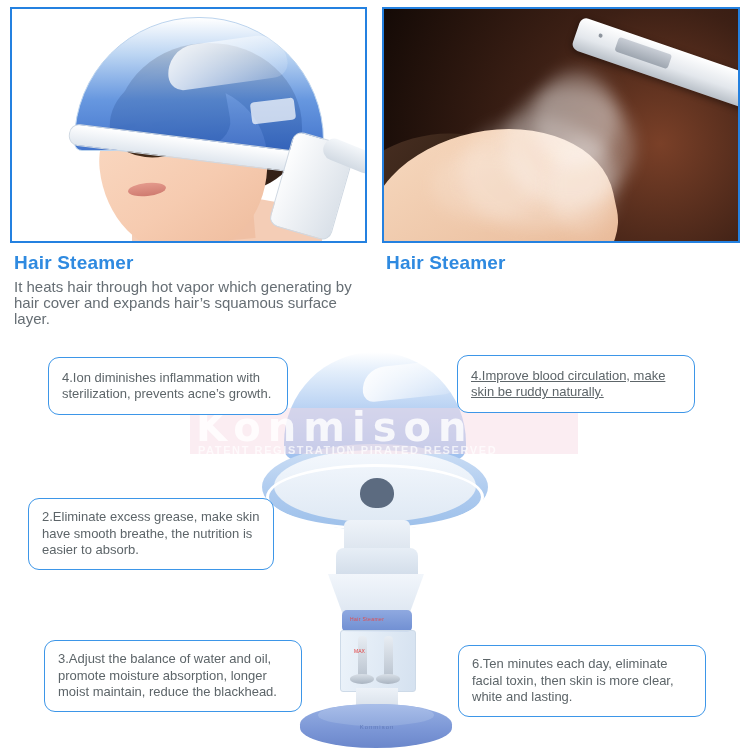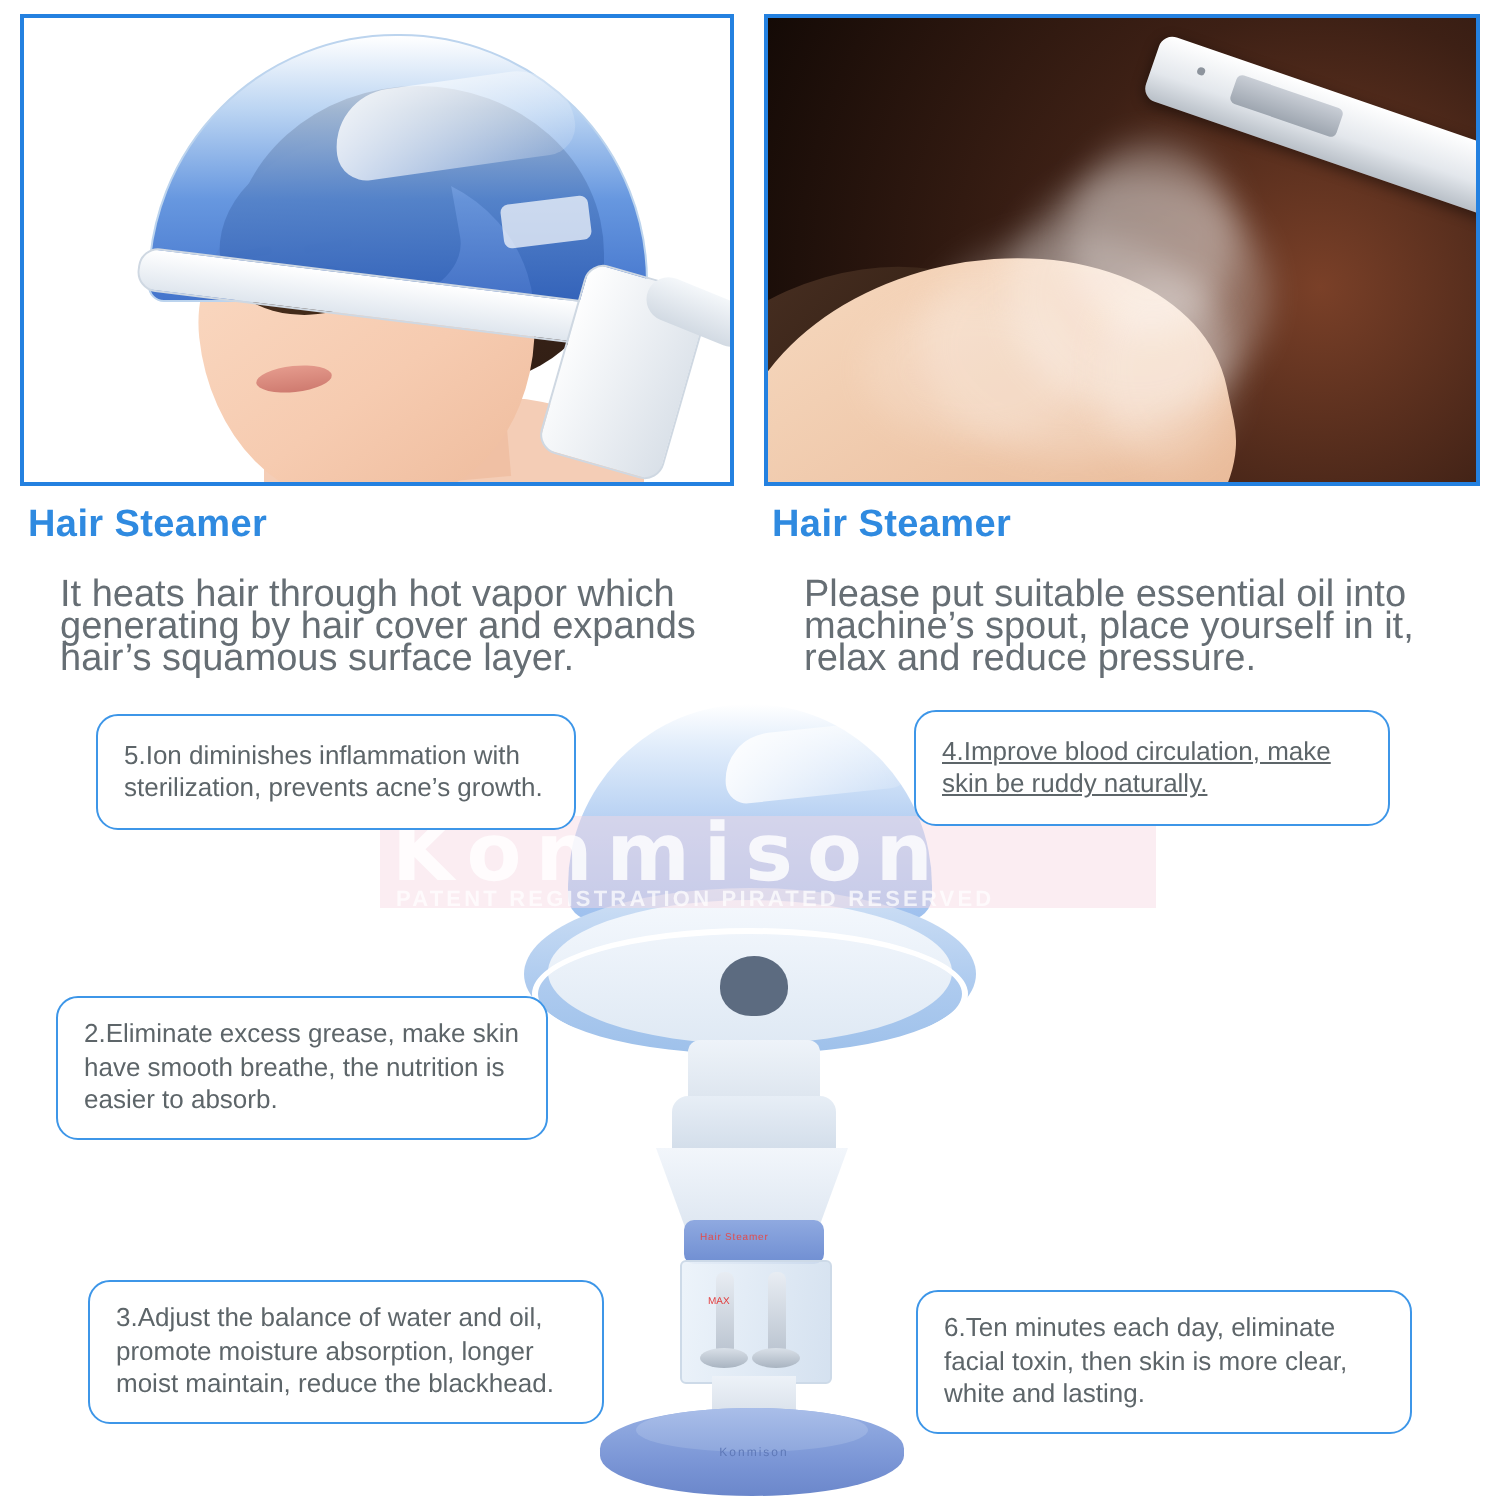--- a/index.html
+++ b/index.html
@@ -76,21 +76,21 @@
     border-radius:50% 50% 40% 40%;transform:rotate(-12deg);}
   .hair-r{position:absolute;left:-56px;bottom:-36px;width:200px;height:140px;
     background:linear-gradient(150deg,#4b3124,#241509);
     border-radius:52% 48% 36% 40%;transform:rotate(-16deg);}
 
   
   .caption{position:absolute;width:358px;}
   #cap-left{left:14px;top:252px;}
   #cap-right{left:386px;top:252px;}
   .cap-title{color:#2f8ae0;font-size:19px;font-weight:bold;margin:0 0 5px 0;letter-spacing:.2px;}
-  .cap-body{color:#666e74;font-size:19px;line-height:16px;margin:16px;}
+  .cap-body{color:#666e74;font-size:15px;line-height:16px;margin:0;}
 
   
   #product{position:absolute;left:232px;top:352px;width:286px;height:398px;}
   .p-dome{position:absolute;left:52px;top:0px;width:182px;height:108px;
     background:linear-gradient(180deg,#ffffff 0%,#e3eefb 18%,#b9d2f3 52%,#9ec0ee 100%);
     border-radius:91px 91px 12px 12px;}
   .p-dome-gloss{position:absolute;left:78px;top:12px;width:92px;height:34px;
     background:linear-gradient(115deg,rgba(255,255,255,.95),rgba(255,255,255,.1));
     border-radius:46px 46px 20px 20px;transform:rotate(-6deg);}
   .p-brim-outer{position:absolute;left:30px;top:92px;width:226px;height:86px;
@@ -198,21 +198,20 @@
       <div class="wand-btn"></div>
     </div>
   </div>
 
   <div class="caption" id="cap-left">
     <p class="cap-title">Hair Steamer</p>
     <p class="cap-body">It heats hair through hot vapor which generating by hair cover and expands hair’s squamous surface layer.</p>
   </div>
   <div class="caption" id="cap-right">
     <p class="cap-title">Hair Steamer</p>
-    <p class="cap-body">Please put suitable essential oil into machine’s spout, place yourself in it, relax and reduce pressure.</p>
   </div>
 
   <div id="product">
     <div class="p-dome">
       <div class="p-dome-gloss"></div>
     </div>
     <div class="p-brim-outer"></div>
     <div class="p-brim-inner"></div>
     <div class="p-ring"></div>
     <div class="p-sensor"></div>
@@ -232,21 +231,21 @@
     <div class="p-base-top"></div>
     <div class="p-base-txt">Konmison</div>
   </div>
 
   <div id="watermark">
     <div class="wm-main">Konmison</div>
     <div class="wm-sub">PATENT REGISTRATION PIRATED RESERVED</div>
   </div>
 
   <div class="callout" id="box1">
-    <span>5.Ion diminishes inflammation with sterilization, prevents acne’s growth.</span>
+    <span>4.Ion diminishes inflammation with sterilization, prevents acne’s growth.</span>
   </div>
   <div class="callout" id="box2">
     <span>2.Eliminate excess grease, make skin have smooth breathe, the nutrition is easier to absorb.</span>
   </div>
   <div class="callout" id="box3">
     <span>3.Adjust the balance of water and oil, promote moisture absorption, longer moist maintain, reduce the blackhead.</span>
   </div>
   <div class="callout" id="box4">
     <span>4.Improve blood circulation, make skin be ruddy naturally.</span>
   </div>

